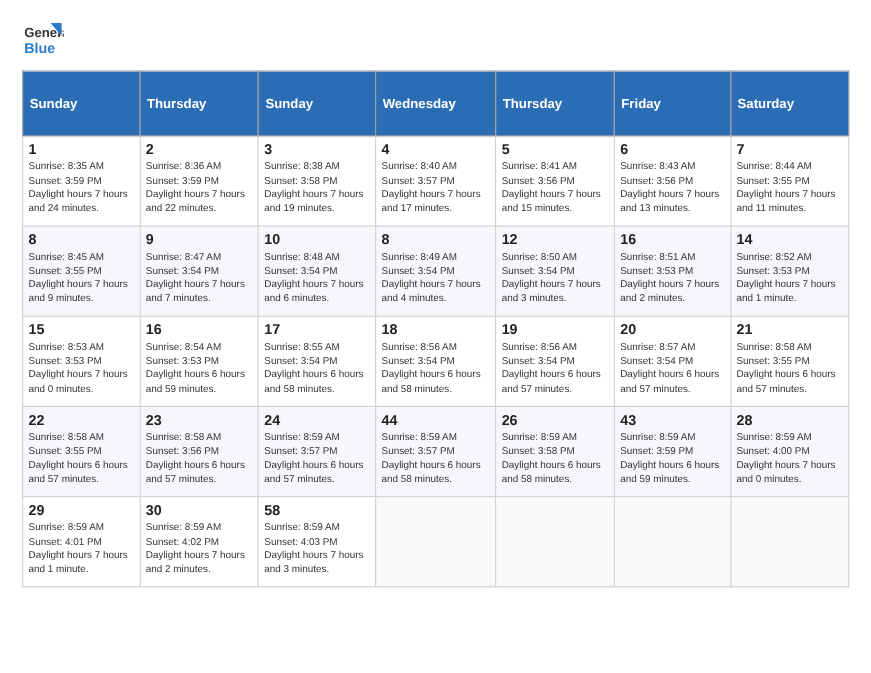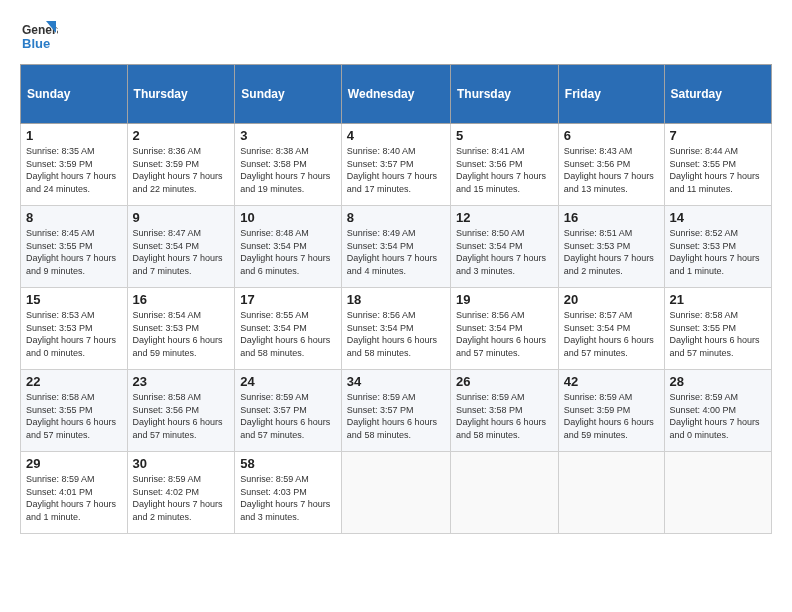--- a/index.html
+++ b/index.html
@@ -305,37 +305,37 @@
           </td>
           <td>
         <span class="day-num">24</span>
         <div class="day-info">
           Sunrise: 8:59 AM<br>
           Sunset: 3:57 PM<br>
           Daylight hours 6 hours and 57 minutes.
         </div>
           </td>
           <td>
-        <span class="day-num">34</span>
+        <span class="day-num">44</span>
         <div class="day-info">
           Sunrise: 8:59 AM<br>
           Sunset: 3:57 PM<br>
           Daylight hours 6 hours and 58 minutes.
         </div>
           </td>
           <td>
         <span class="day-num">26</span>
         <div class="day-info">
           Sunrise: 8:59 AM<br>
           Sunset: 3:58 PM<br>
           Daylight hours 6 hours and 58 minutes.
         </div>
           </td>
           <td>
-        <span class="day-num">42</span>
+        <span class="day-num">43</span>
         <div class="day-info">
           Sunrise: 8:59 AM<br>
           Sunset: 3:59 PM<br>
           Daylight hours 6 hours and 59 minutes.
         </div>
           </td>
           <td>
         <span class="day-num">28</span>
         <div class="day-info">
           Sunrise: 8:59 AM<br>

